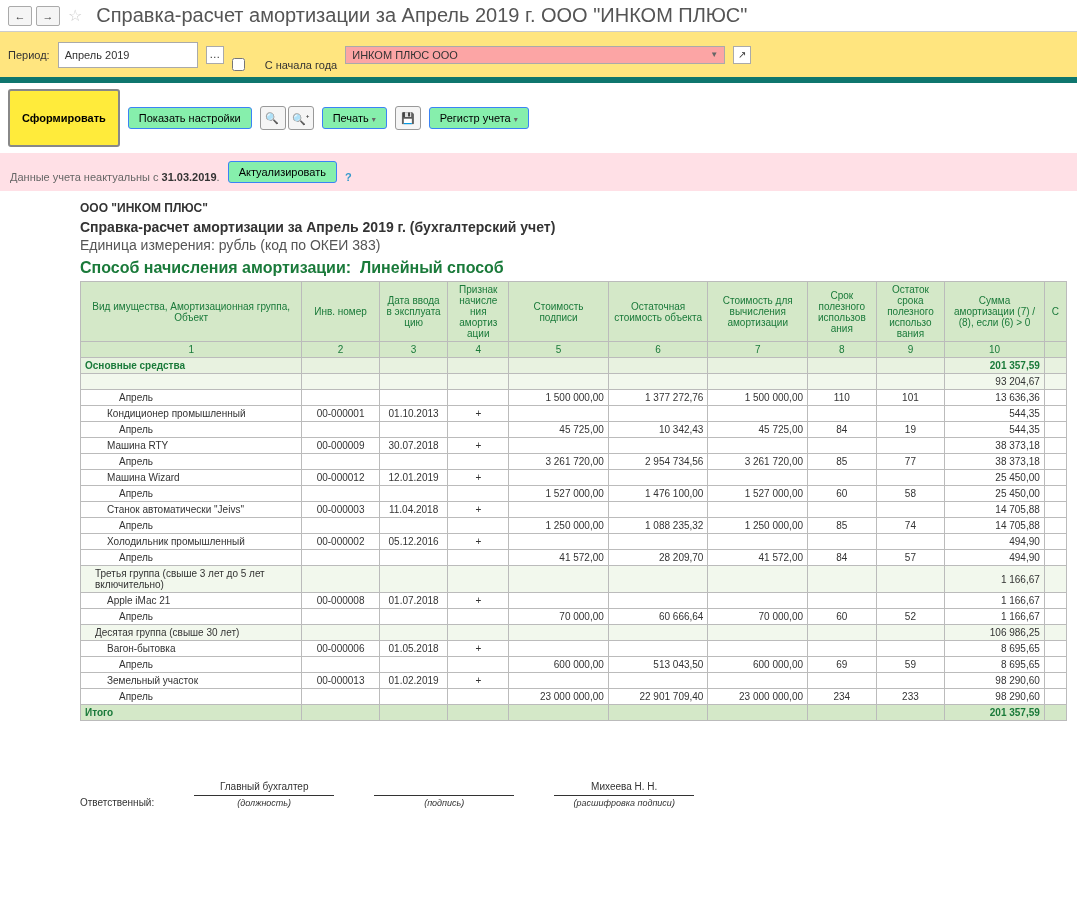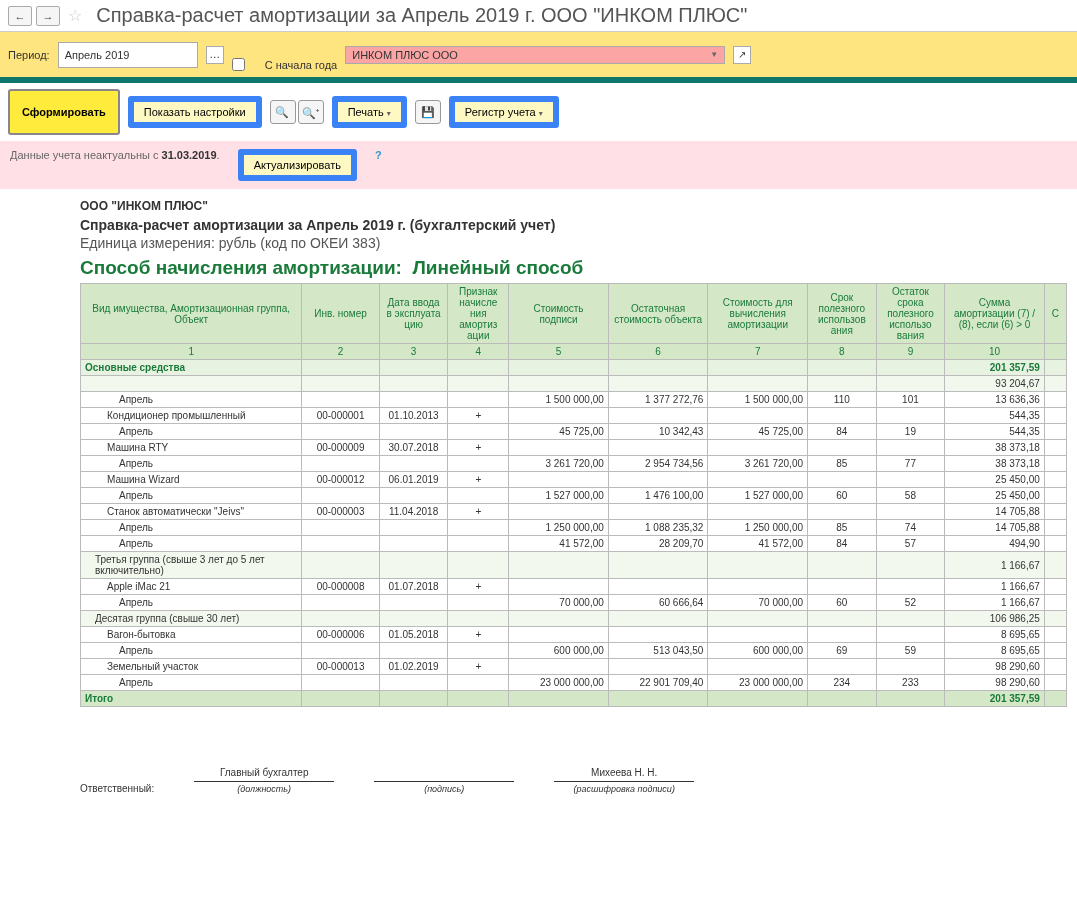--- a/index.html
+++ b/index.html
@@ -8,32 +8,32 @@
 .nav-btn { width: 24px; height: 20px; border: 1px solid #aaa; background: #f5f5f5; border-radius: 2px; display: flex; align-items: center; justify-content: center; cursor: pointer; font-size: 11px; }
 .title { font-size: 20px; color: #555; margin-left: 6px; }
 .star-icon { color: #ccc; font-size: 16px; margin: 0 4px; }
 .period-bar { background: #ffe57f; padding: 6px 8px; display: flex; align-items: center; gap: 8px; border-bottom: 6px solid #0f766e; }
 .period-input { background: #ffffff; border: 1px solid #aaa; padding: 6px 6px; width: 140px; display: flex; justify-content: space-between; align-items: center; }
 .dots-btn { width: 18px; height: 18px; border: 1px solid #aaa; background: #fff; text-align: center; line-height: 14px; cursor: pointer; }
 .checkbox { display: flex; align-items: flex-end; gap: 20px; margin-top: 20px; }
 .org-input { background: #fca5a5; border: 1px solid #aaa; padding: 2px 6px; flex: 1; max-width: 380px; display: flex; justify-content: space-between; align-items: center; }
 .small-btn { width: 18px; height: 18px; border: 1px solid #aaa; background: #fff; display: inline-flex; align-items: center; justify-content: center; cursor: pointer; font-size: 10px; }
 .toolbar { padding: 6px 8px; display: flex; align-items: center; gap: 8px; }
-.btn { border: 6px solid #3b82f6; background: #fef9c3; padding: 4px 10px; border-radius: 3px; cursor: pointer; font-size: 11px; }
-.btn-yellow { background: #ffeb3b; border: 2px solid #888; font-weight: bold; padding: 15px 12px; }
+.btn { border: 1px solid #3b82f6; background: #86efac; padding: 4px 10px; border-radius: 3px; cursor: pointer; font-size: 11px; }
+.btn-yellow { background: #ffeb3b; border: 2px solid #888; font-weight: bold; padding: 21px 12px; }
 .btn-group { display: flex; gap: 2px; }
 .icon-btn { width: 26px; height: 24px; border: 1px solid #999; background: #f5f5f5; border-radius: 3px; display: flex; align-items: center; justify-content: center; cursor: pointer; font-size: 11px; }
-.warning-bar { background: #ffe0e6; padding: 8px 10px; display: flex; align-items: flex-start; gap: 18px; color: #666; }
+.warning-bar { background: #ffe0e6; padding: 8px 10px; display: flex; align-items: flex-end; gap: 8px; color: #666; }
 .warning-bar b { color: #333; }
 .help-icon { color: #3399cc; font-weight: bold; cursor: pointer; }
 .report-area { padding: 10px 10px 10px 20px; position: relative; }
 .org-name { font-weight: bold; font-size: 12px; margin-left: 60px; }
 .report-title { font-weight: bold; font-size: 14px; margin: 4px 0 2px 60px; }
 .unit-line { font-size: 14px; color: #555; margin-left: 60px; margin-bottom: 6px; }
-.method-line { font-weight: bold; font-size: 19px; color: #1a7a3a; margin-left: 60px; margin-bottom: 4px; }
+.method-line { font-weight: bold; font-size: 16px; color: #1a7a3a; margin-left: 60px; margin-bottom: 4px; }
 .rpt-table { border-collapse: collapse; width: 100%; margin-left: 60px; width: calc(100% - 60px); }
 .rpt-table th, .rpt-table td { border: 1px solid #bbb; padding: 2px 4px; font-size: 10px; }
 .rpt-table th { background: #d4e8c8; color: #1a7a3a; font-weight: normal; text-align: center; vertical-align: middle; }
 .rpt-table .num-row td { background: #d4e8c8; color: #1a7a3a; text-align: center; }
 .rpt-table .group-row td { background: #e8f2e0; color: #1a7a3a; font-weight: bold; }
 .rpt-table .sub-row td { background: #f2f8ed; }
 .rpt-table .item-row td { background: #fff; }
 .rpt-table .month-row td { background: #fff; }
 .rpt-table .total-row td { background: #d4e8c8; color: #1a7a3a; font-weight: bold; }
 .rpt-table td.num { text-align: right; }
@@ -225,21 +225,21 @@
           <td class="num">2 954 734,56</td>
           <td class="num">3 261 720,00</td>
           <td class="ctr">85</td>
           <td class="ctr">77</td>
           <td class="num">38 373,18</td>
           <td></td>
         </tr>
         <tr class="item-row">
           <td class="indent2">Машина Wizard</td>
           <td class="ctr">00-000012</td>
-          <td class="ctr">06.01.2019</td>
+          <td class="ctr">12.01.2019</td>
           <td class="ctr">+</td>
           <td class="num"></td>
           <td class="num"></td>
           <td class="num"></td>
           <td class="ctr"></td>
           <td class="ctr"></td>
           <td class="num">25 450,00</td>
           <td></td>
         </tr>
         <tr class="month-row">
@@ -272,20 +272,33 @@
           <td class="indent3">Апрель</td>
           <td class="ctr"></td>
           <td class="ctr"></td>
           <td class="ctr"></td>
           <td class="num">1 250 000,00</td>
           <td class="num">1 088 235,32</td>
           <td class="num">1 250 000,00</td>
           <td class="ctr">85</td>
           <td class="ctr">74</td>
           <td class="num">14 705,88</td>
+          <td></td>
+        </tr>
+        <tr class="item-row">
+          <td class="indent2">Холодильник промышленный</td>
+          <td class="ctr">00-000002</td>
+          <td class="ctr">05.12.2016</td>
+          <td class="ctr">+</td>
+          <td class="num"></td>
+          <td class="num"></td>
+          <td class="num"></td>
+          <td class="ctr"></td>
+          <td class="ctr"></td>
+          <td class="num">494,90</td>
           <td></td>
         </tr>
         <tr class="month-row">
           <td class="indent3">Апрель</td>
           <td class="ctr"></td>
           <td class="ctr"></td>
           <td class="ctr"></td>
           <td class="num">41 572,00</td>
           <td class="num">28 209,70</td>
           <td class="num">41 572,00</td>

